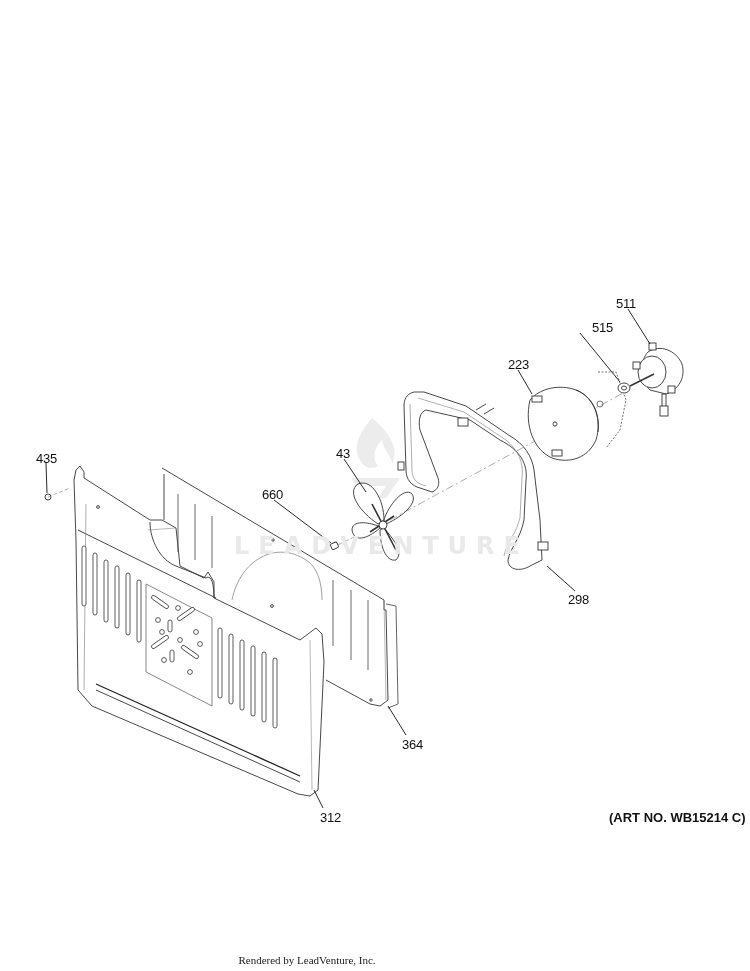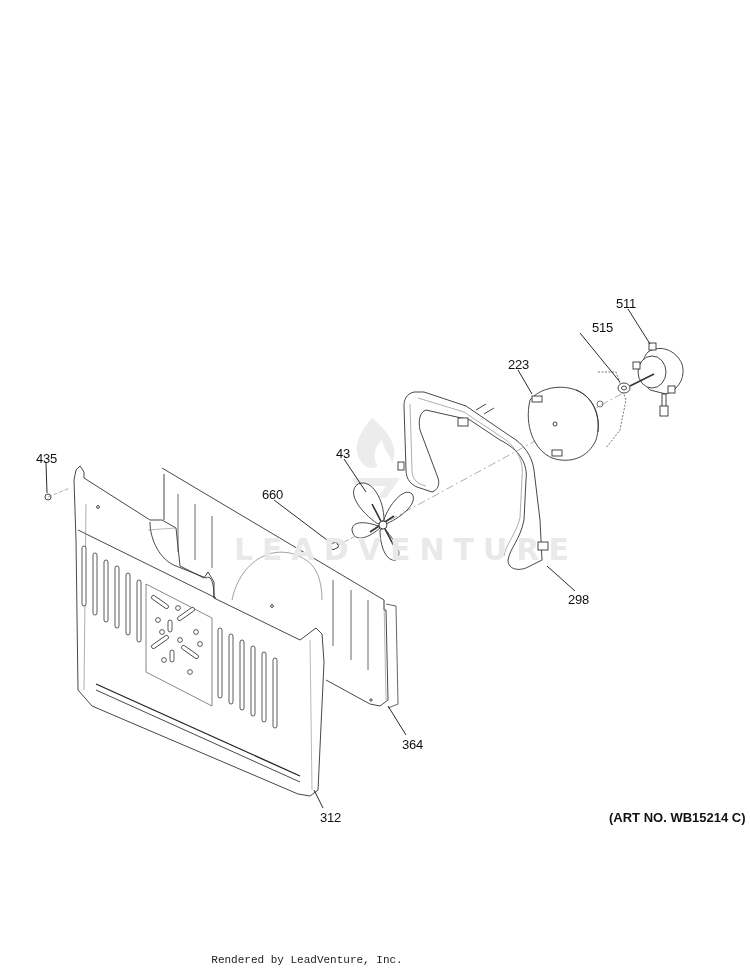--- a/index.html
+++ b/index.html
@@ -1,21 +1,21 @@
 <!DOCTYPE html>
 <html><head>
 <meta charset="utf-8">
 <style>
   html, body { margin: 0; padding: 0; background: #ffffff; }
   body { width: 750px; height: 971px; position: relative; overflow: hidden; font-family: "Liberation Sans", sans-serif; }
   #diagram { position: absolute; left: 0; top: 0; width: 750px; height: 971px; }
   .callout { position: absolute; font-family: "Liberation Sans", sans-serif; font-size: 13px; color: #111; line-height: 1; letter-spacing: -0.2px; }
   .art-no { position: absolute; left: 609px; top: 810px; font-family: "Liberation Sans", sans-serif; font-size: 13px; font-weight: bold; color: #111; }
-  .footer { position: absolute; left: 0; width: 614px; top: 954px; text-align: center; font-family: Liberation Mono, monospace; font-size: 11px; color: #222; }
-  .wm-text { position: absolute; left: 234px; top: 532px; font-family: "DejaVu Sans", sans-serif; font-size: 30px; letter-spacing: 9px; color: #e9e9e9; font-weight: bold; }
+  .footer { position: absolute; left: 0; width: 614px; top: 954px; text-align: center; font-family: Liberation Serif, serif; font-size: 11px; color: #222; }
+  .wm-text { position: absolute; left: 234px; top: 532px; font-family: "DejaVu Sans", sans-serif; font-size: 24px; letter-spacing: 9px; color: #e9e9e9; font-weight: bold; }
 </style>
 </head>
 <body>
 
 <svg id="diagram" viewBox="0 0 750 971" xmlns="http://www.w3.org/2000/svg">
 
   <g fill="#ececec" stroke="none">
     <path d="M372 418 C360 432 352 446 360 460 C364 468 372 470 378 466 C372 458 374 448 382 440 C384 452 392 456 392 464 C398 452 394 436 372 418 Z"></path>
     <path d="M352 478 L400 478 L386 498 L378 498 L386 486 L368 486 L376 502 L368 512 Z"></path>
   </g>

